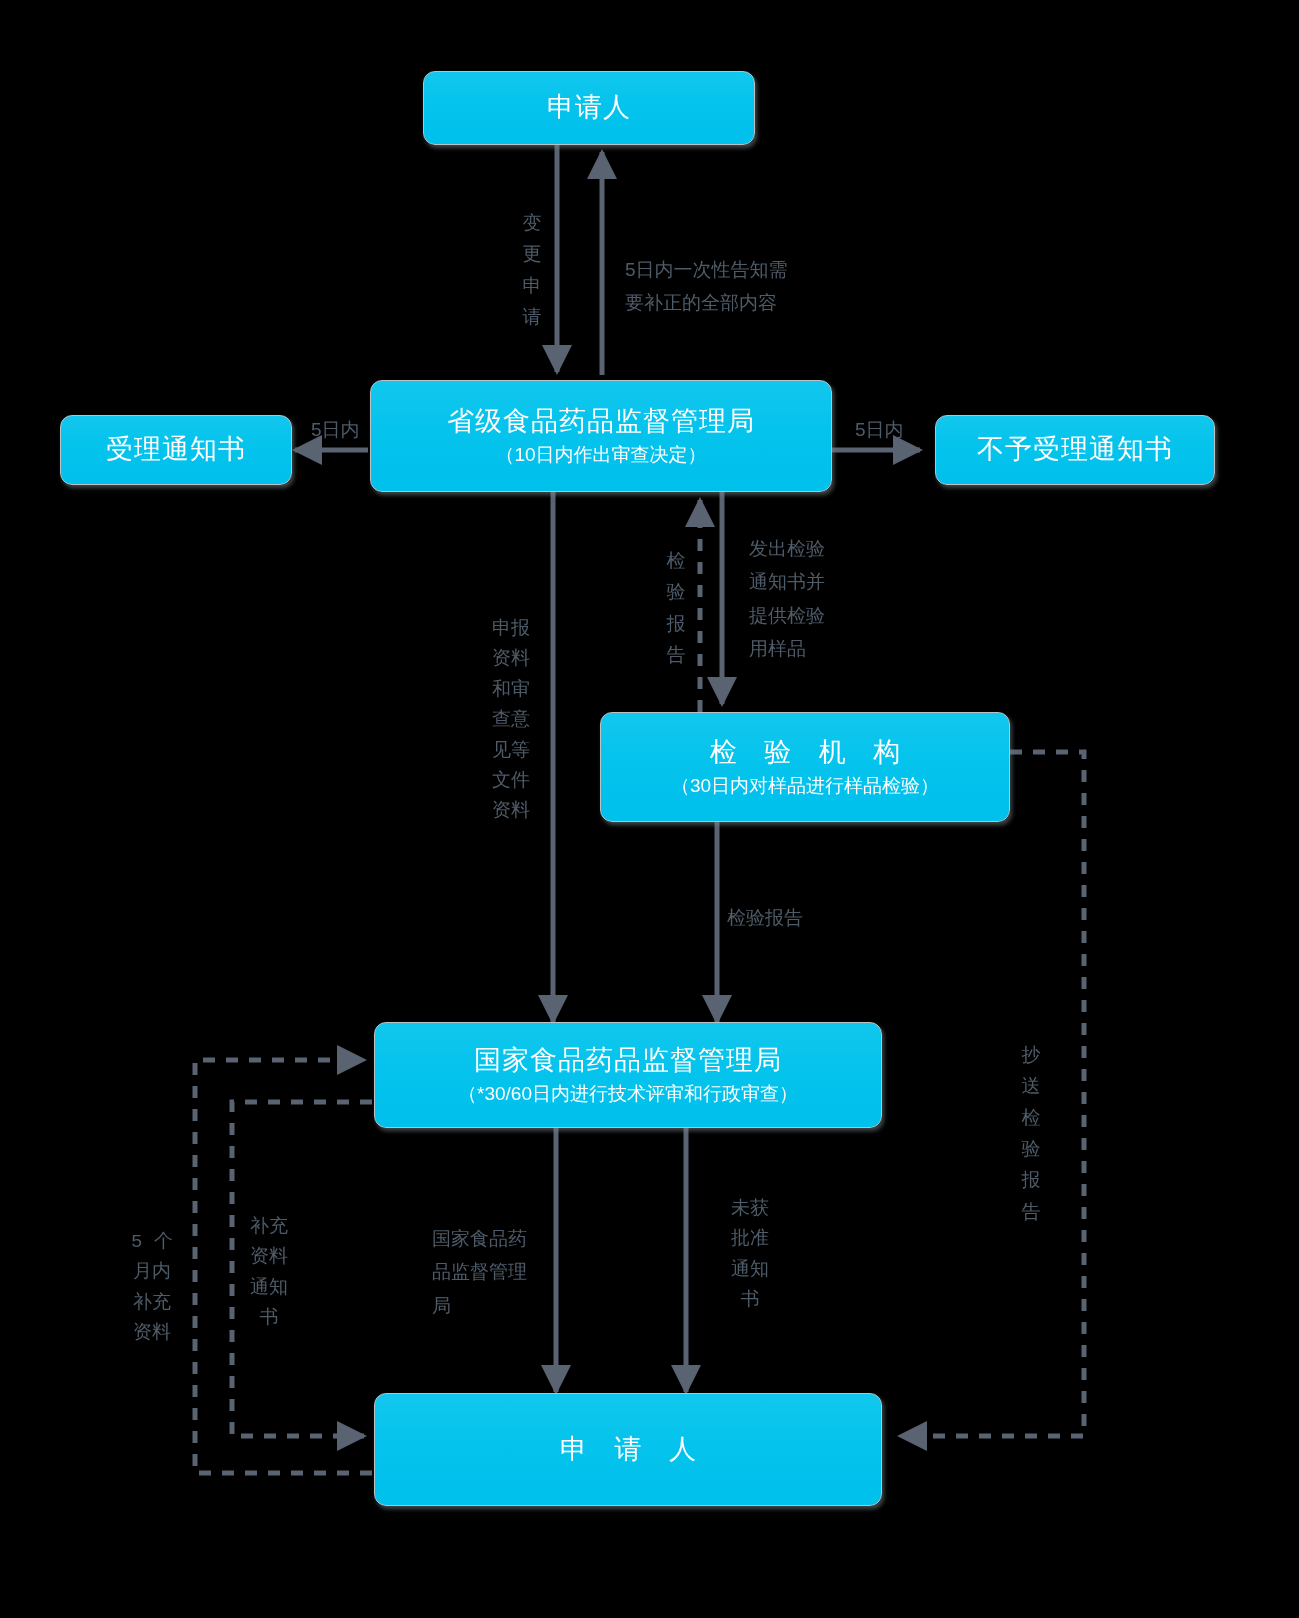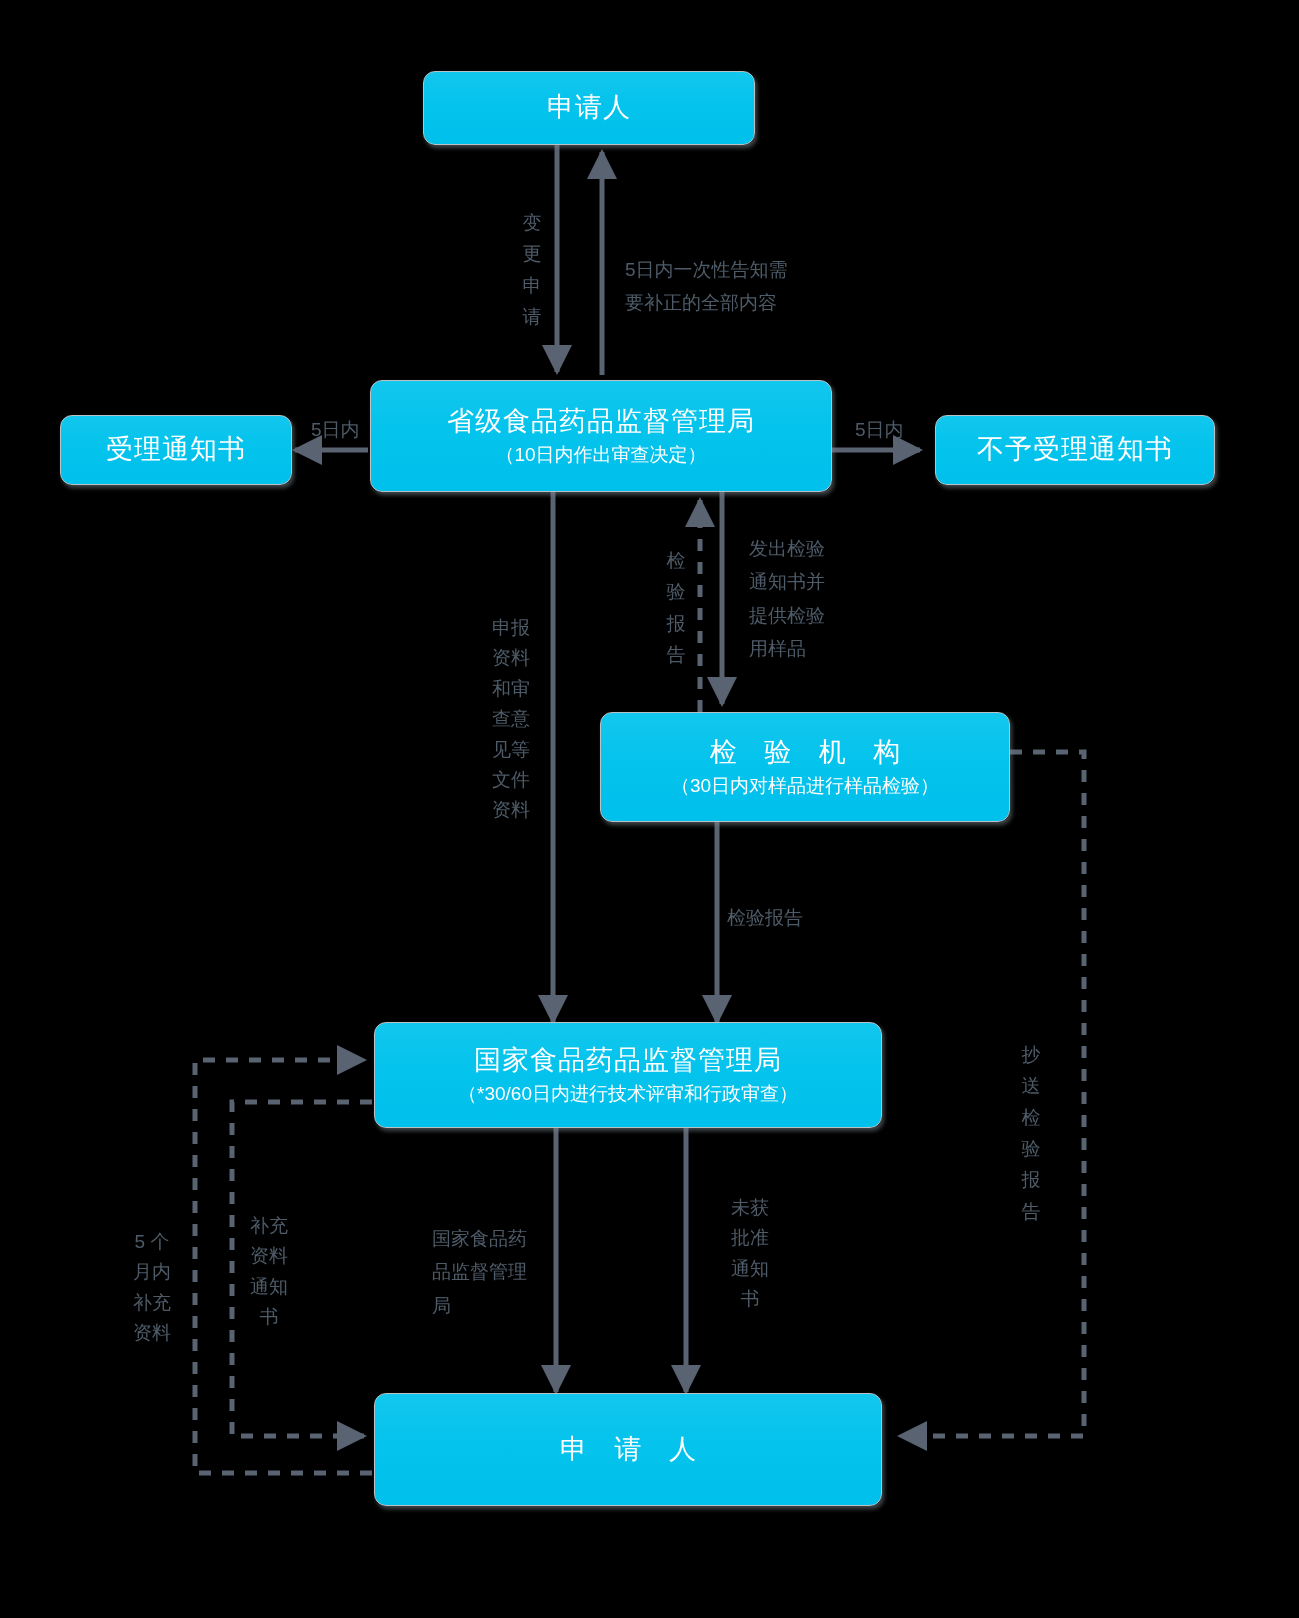--- a/index.html
+++ b/index.html
@@ -173,21 +173,21 @@
   <div class="lbl horiz" style="left:855px; top:415px;">5日内</div>
 
   <div class="lbl vert2" style="left:487px; top:613px;">申报资料和审查意见等文件资料</div>
 
   <div class="lbl vert1" style="left:665px; top:545px;">检验报告</div>
 
   <div class="lbl vert4" style="left:749px; top:532px;">发出检验通知书并提供检验用样品</div>
 
   <div class="lbl horiz" style="left:727px; top:903px;">检验报告</div>
 
-  <div class="lbl vert2" style="left:128px; top:1227px;">5 个月内补充资料</div>
+  <div class="lbl vert2" style="left:128px; top:1227px;font-family:Liberation Mono, monospace;">5 个月内补充资料</div>
 
   <div class="lbl vert2" style="left:245px; top:1211px;">补充资料通知书</div>
 
   <div class="lbl vert5" style="left:432px; top:1222px;">国家食品药品监督管理局</div>
 
   <div class="lbl vert2" style="left:726px; top:1193px;">未获批准通知书</div>
 
   <div class="lbl vert1" style="left:1020px; top:1039px;">抄送检验报告</div>
 
 </div>

